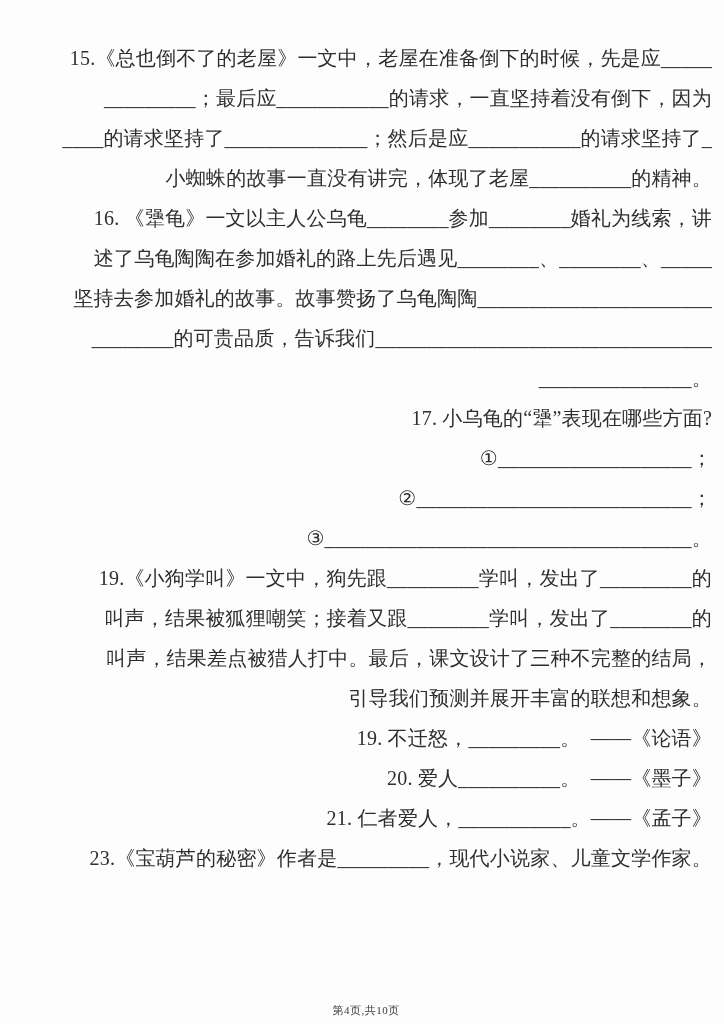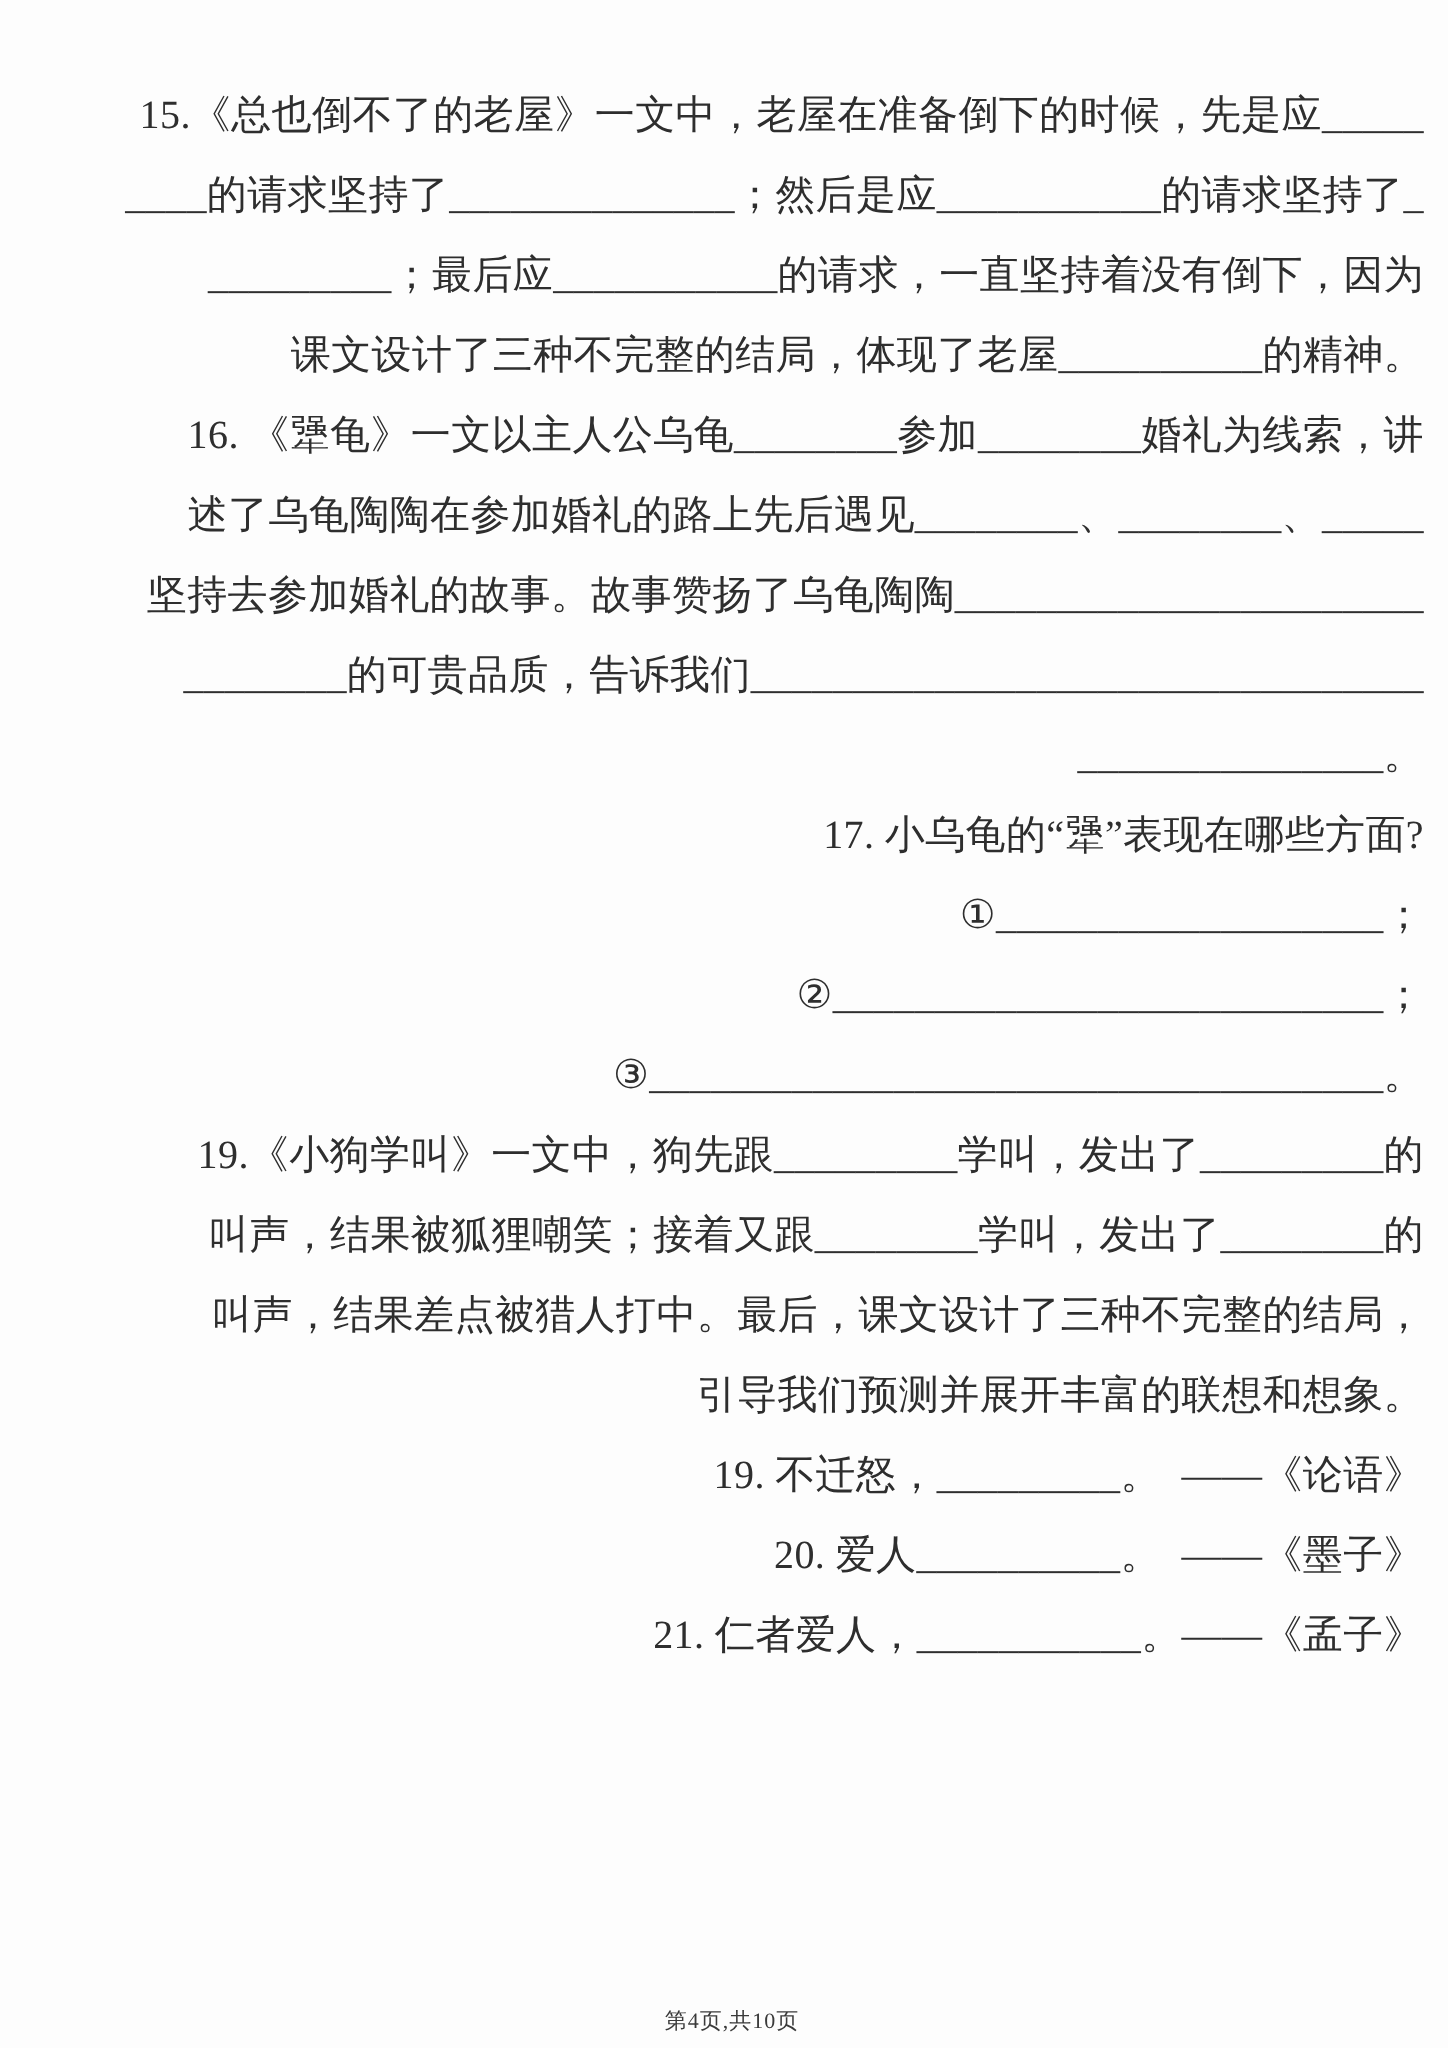--- a/index.html
+++ b/index.html
@@ -39,34 +39,35 @@
     font-size: 11px;
     color: #3a3a3a;
     letter-spacing: 0.5px;
   }
 </style>
 </head>
 <body>
 
 <div class="page">
   <div class="line">15.《总也倒不了的老屋》一文中，老屋在准备倒下的时候，先是应_____</div>
+  <div class="line">_________；最后应___________的请求，一直坚持着没有倒下，因为</div>
   <div class="line">____的请求坚持了______________；然后是应___________的请求坚持了_</div>
-  <div class="line">_________；最后应___________的请求，一直坚持着没有倒下，因为</div>
-  <div class="line">课文设计了三种不完整的结局，体现了老屋__________的精神。</div>
+  <div class="line">小蜘蛛的故事一直没有讲完，体现了老屋__________的精神。</div>
   <div class="line">16. 《犟龟》一文以主人公乌龟________参加________婚礼为线索，讲</div>
   <div class="line">述了乌龟陶陶在参加婚礼的路上先后遇见________、________、_____</div>
   <div class="line">坚持去参加婚礼的故事。故事赞扬了乌龟陶陶_______________________</div>
   <div class="line">________的可贵品质，告诉我们_________________________________</div>
   <div class="line">_______________。</div>
   <div class="line">17. 小乌龟的“犟”表现在哪些方面?</div>
   <div class="line">①___________________；</div>
   <div class="line">②___________________________；</div>
   <div class="line">③____________________________________。</div>
   <div class="line">19.《小狗学叫》一文中，狗先跟_________学叫，发出了_________的</div>
   <div class="line">叫声，结果被狐狸嘲笑；接着又跟________学叫，发出了________的</div>
   <div class="line">叫声，结果差点被猎人打中。最后，课文设计了三种不完整的结局，</div>
   <div class="line">引导我们预测并展开丰富的联想和想象。</div>
   <div class="line">19. 不迁怒，_________。  ——《论语》</div>
   <div class="line">20. 爱人__________。  ——《墨子》</div>
   <div class="line">21. 仁者爱人，___________。——《孟子》</div>
+  <div class="line">23.《宝葫芦的秘密》作者是_________，现代小说家、儿童文学作家。</div>
 </div>
 
 <div class="footer">第4页,共10页</div>
 
 </body></html>

